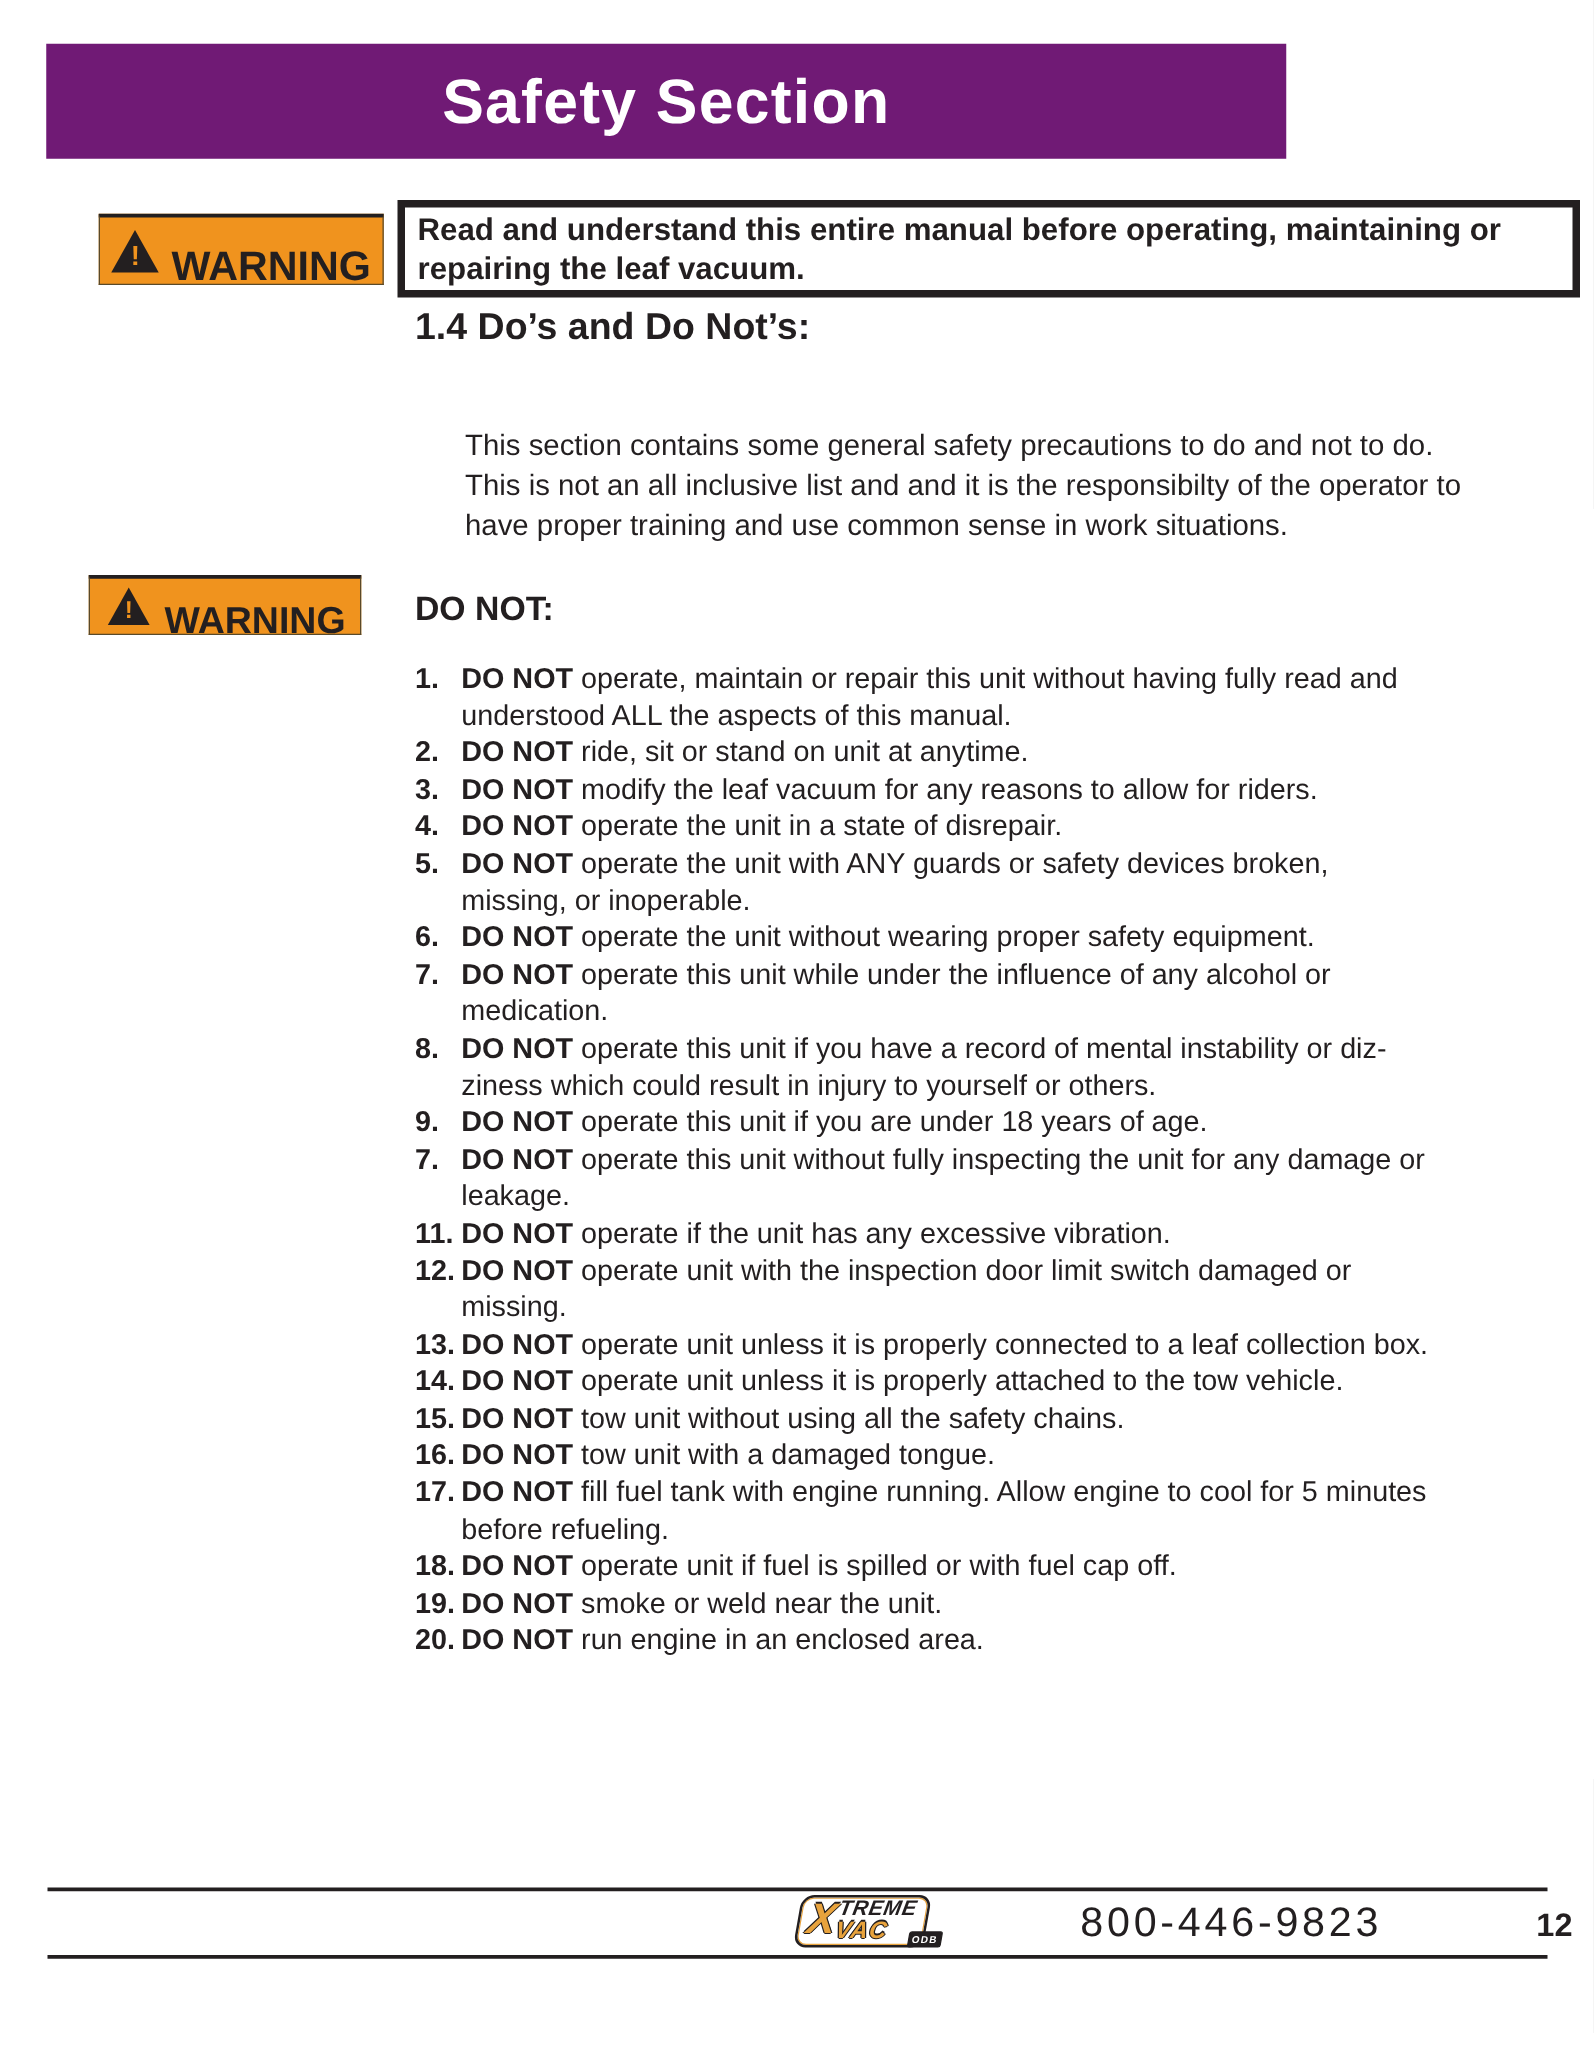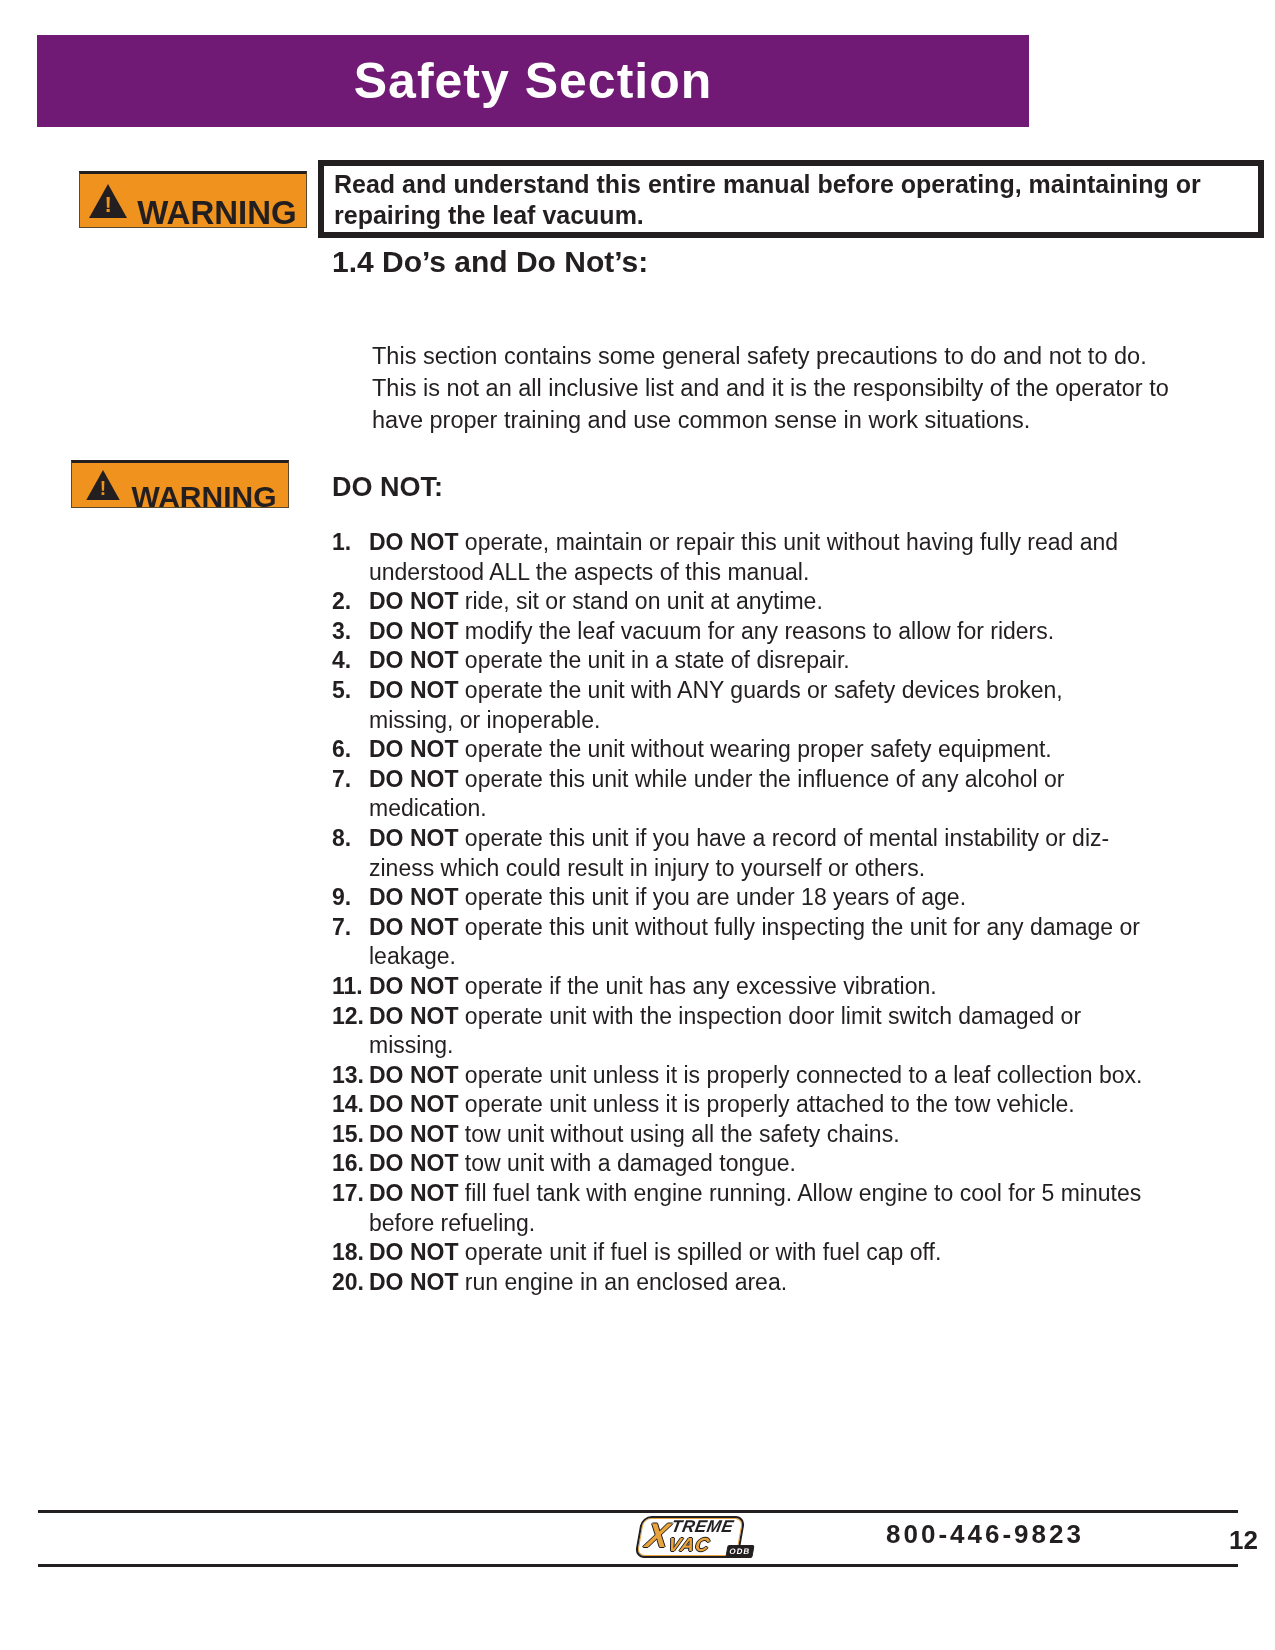--- a/index.html
+++ b/index.html
@@ -124,21 +124,21 @@
   }
   .logo-odb{
     position:absolute;right:-16px;bottom:-2px;
     background:#231f20;color:#ffffff;
     font-size:8px;font-weight:bold;
     border:1px solid #231f20;border-radius:2px;
     padding:1px 2px;letter-spacing:1px;
   }
   .footer-phone{
     position:absolute;left:840px;top:1519px;width:290px;
-    font-weight:bold;font-size:26px;letter-spacing:3px;
+    font-weight:normal;font-size:33px;letter-spacing:3px;
     text-align:center;white-space:nowrap;
   }
   .footer-page{
     position:absolute;left:1218px;top:1525px;width:40px;
     font-weight:bold;font-size:26px;text-align:right;
   }
 </style>
 </head>
 <body>
 
@@ -239,20 +239,24 @@
         <span class="num">16.</span>
         <span class="itxt"><b>DO NOT</b><span> tow unit with a damaged tongue.</span></span>
       </div>
     <div class="item">
         <span class="num">17.</span>
         <span class="itxt"><b>DO NOT</b><span> fill fuel tank with engine running.  Allow engine to cool for 5 min­utes before refueling.</span></span>
       </div>
     <div class="item">
         <span class="num">18.</span>
         <span class="itxt"><b>DO NOT</b><span> operate unit if fuel is spilled or with fuel cap off.</span></span>
+      </div>
+    <div class="item">
+        <span class="num">19.</span>
+        <span class="itxt"><b>DO NOT</b><span> smoke or weld near the unit.</span></span>
       </div>
     <div class="item">
         <span class="num">20.</span>
         <span class="itxt"><b>DO NOT</b><span> run engine in an enclosed area.</span></span>
       </div>
   </div>
 
   <div class="footer-rule top"></div>
 
   <div class="logo">

